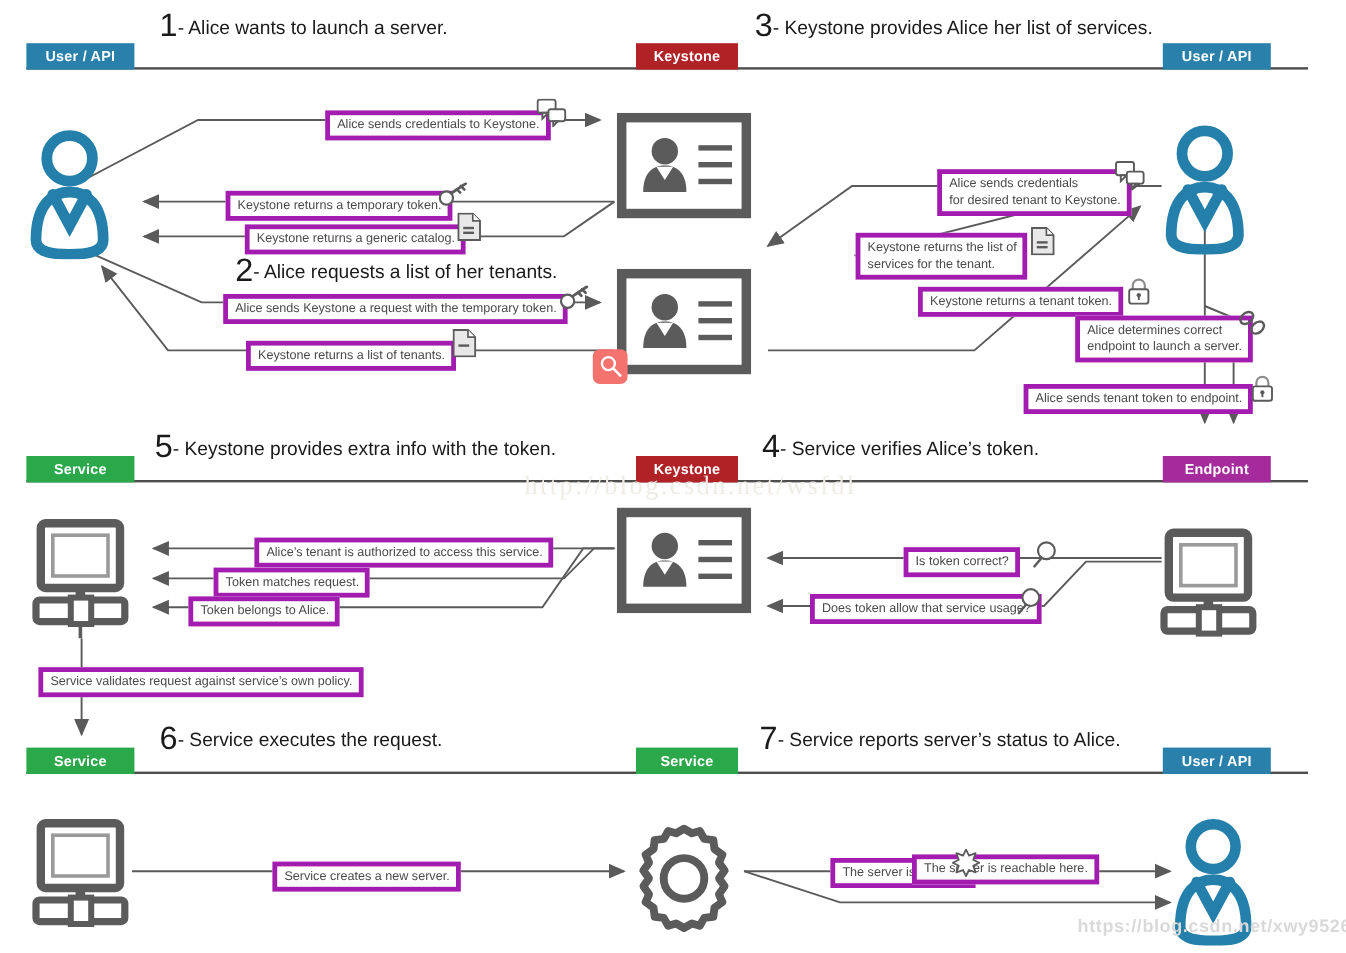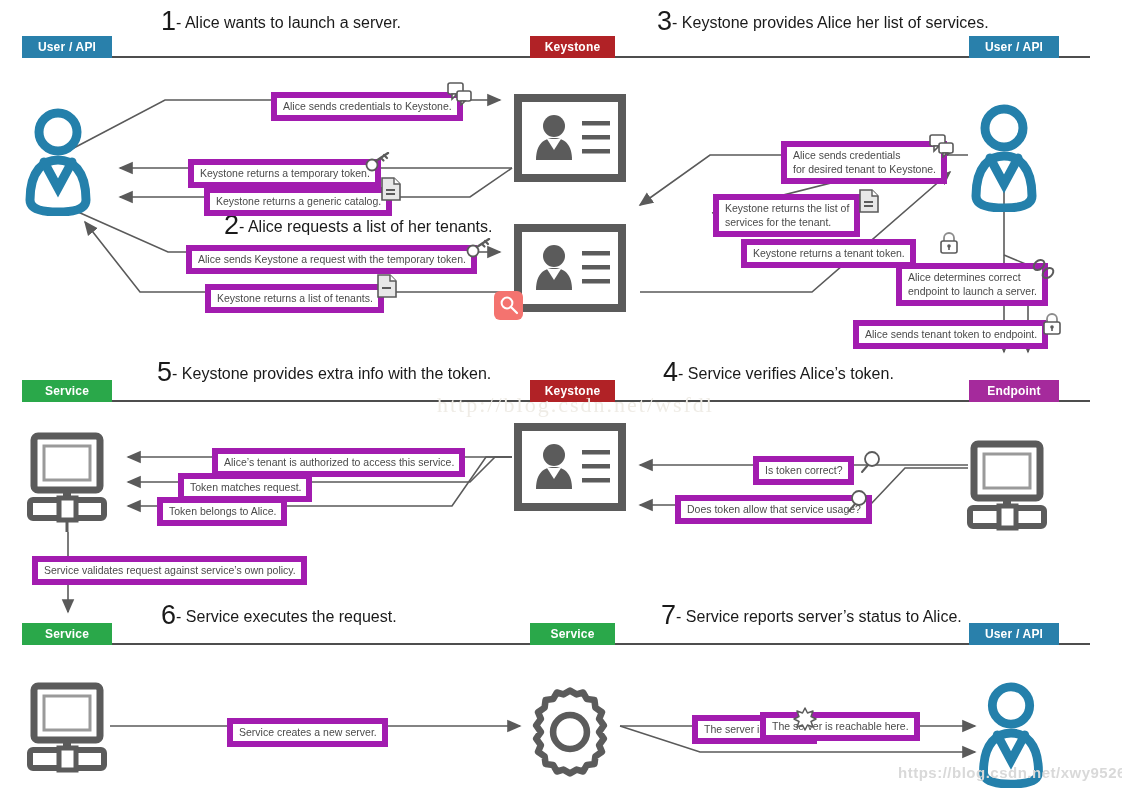--- a/index.html
+++ b/index.html
@@ -35,37 +35,36 @@
     text-align: center;
     letter-spacing: .2px;
     white-space: nowrap;
   }
 
   
   .step {
     position: absolute;
     white-space: nowrap;
     color: #1a1a1a;
-    margin-left: 28px;
   }
   .step .num {
     font-size: 27px;
     font-weight: 400;
     vertical-align: -2px;
     letter-spacing: 0px;
   }
   .step .txt {
     font-size: 16px;
     font-weight: 400;
   }
 
   
   .msg {
     position: absolute;
-    border: 6px solid #a21caf;
+    border: 4px solid #a21caf;
     background: #ffffff;
     color: #4a4a4a;
     font-size: 10.5px;
     line-height: 13px;
     padding: 2px 5px 2px 6px;
     white-space: nowrap;
     z-index: 6;
   }
   .msg.two { line-height: 13.5px; }
 
@@ -402,21 +401,21 @@
   </div>
   <div class="icon-wrap" style="left:859px; top:189px; z-index:8;">
     <svg width="20" height="24" viewBox="0 0 20 24" xmlns="http://www.w3.org/2000/svg">
       <path d="M1,1 H13 L19,7 V23 H1 Z" fill="#e8e8e8" stroke="#5b5b5b" stroke-width="1.6"></path>
       <path d="M13,1 V7 H19" fill="#ffffff" stroke="#5b5b5b" stroke-width="1.4"></path>
       <rect x="5" y="12" width="9" height="2" fill="#5b5b5b"></rect>
       <rect x="5" y="16" width="9" height="2" fill="#5b5b5b"></rect>
     </svg>
   </div>
 
-  <div class="msg" style="left:741px; top:239px;">
+  <div class="msg" style="left:765px; top:239px;">
     <span>Keystone returns a tenant token.</span>
   </div>
   <div class="icon-wrap" style="left:939px; top:231px; z-index:8;">
     <svg width="20" height="24" viewBox="0 0 20 24" xmlns="http://www.w3.org/2000/svg">
       <path d="M5,10 V7 A5,5 0 0 1 15,7 V10" fill="none" stroke="#8c8c8c" stroke-width="1.8"></path>
       <rect x="2" y="10" width="16" height="12" rx="2" fill="#ffffff" stroke="#5b5b5b" stroke-width="1.6"></rect>
       <circle cx="10" cy="15" r="1.8" fill="#5b5b5b"></circle>
       <rect x="9.2" y="15" width="1.6" height="4" fill="#5b5b5b"></rect>
     </svg>
   </div>

